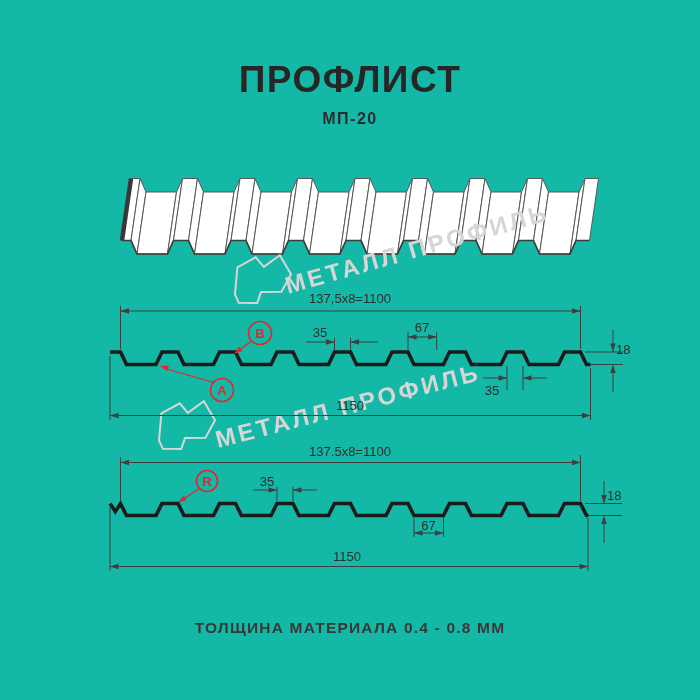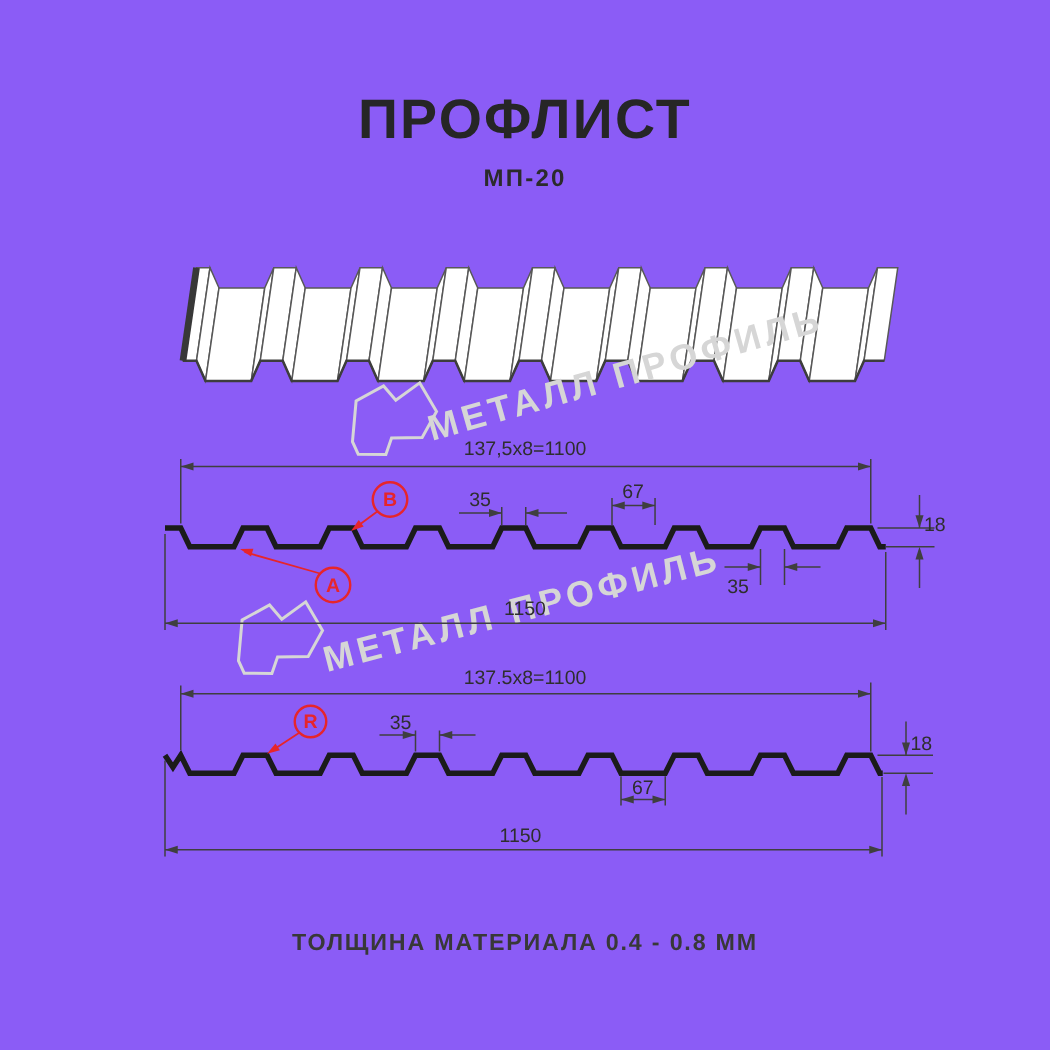--- a/index.html
+++ b/index.html
@@ -1,16 +1,16 @@
 <!DOCTYPE html>
 <html><head>
 <meta charset="utf-8">
 <style>
   html,body{margin:0;padding:0;background:#fff;}
-  #stage{position:relative;width:700px;height:700px;background:#8b5cf6;overflow:hidden;}
+  #stage{position:relative;width:700px;height:700px;background:#14b8a6;overflow:hidden;}
   svg{font-family:"Liberation Sans","DejaVu Sans",sans-serif;}
   .ttl{font-size:37px;font-weight:bold;letter-spacing:1.5px;fill:#262626;}
   .sub{font-size:16px;font-weight:bold;letter-spacing:1.5px;fill:#2b2b2b;}
   .dim{font-size:13px;fill:#2e2e2e;}
   .mk{font-size:13px;font-weight:bold;fill:#e7252b;}
   .wm{font-size:24px;font-weight:bold;letter-spacing:3px;fill:#d6d6d6;}
   .foot{font-size:15.5px;font-weight:bold;letter-spacing:1.2px;fill:#383838;}
 </style>
 </head>
 <body>

